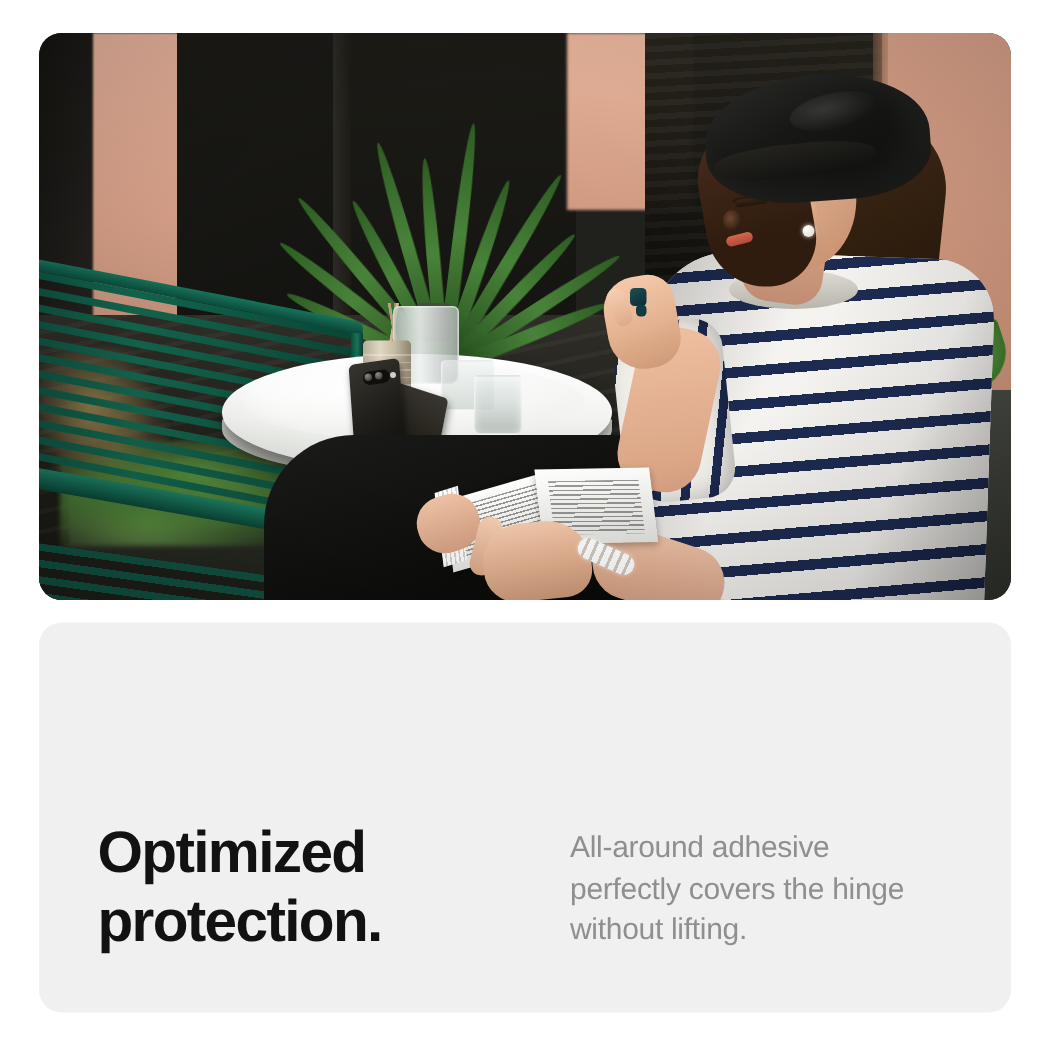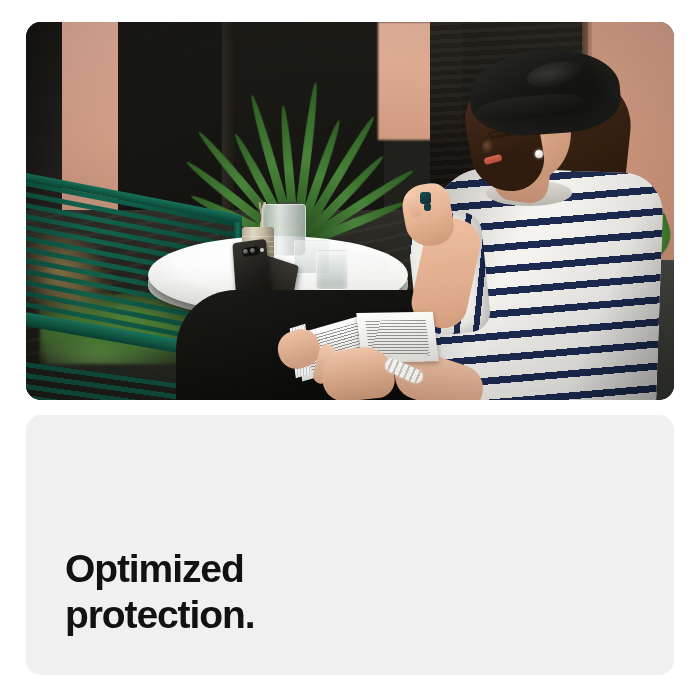--- a/index.html
+++ b/index.html
@@ -884,16 +884,17 @@
         <div class="bracelet"></div>
       </div>
 
       <div class="vignette"></div>
     </div>
   </div>
 
   <div class="info-card">
     <div class="card-inner">
       <h2 class="headline">Optimized protection.</h2>
+      <p class="subcopy">All-around adhesive perfectly covers the hinge without lifting.</p>
     </div>
   </div>
 
 </div>
 
 </body></html>

